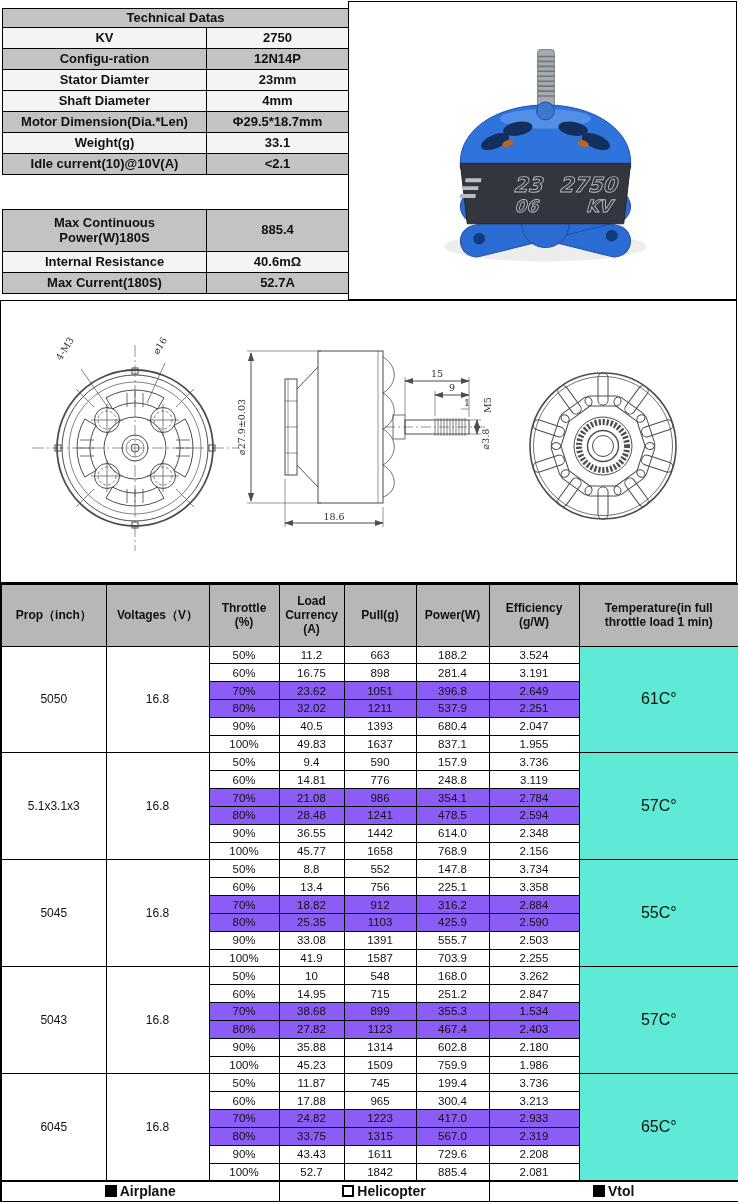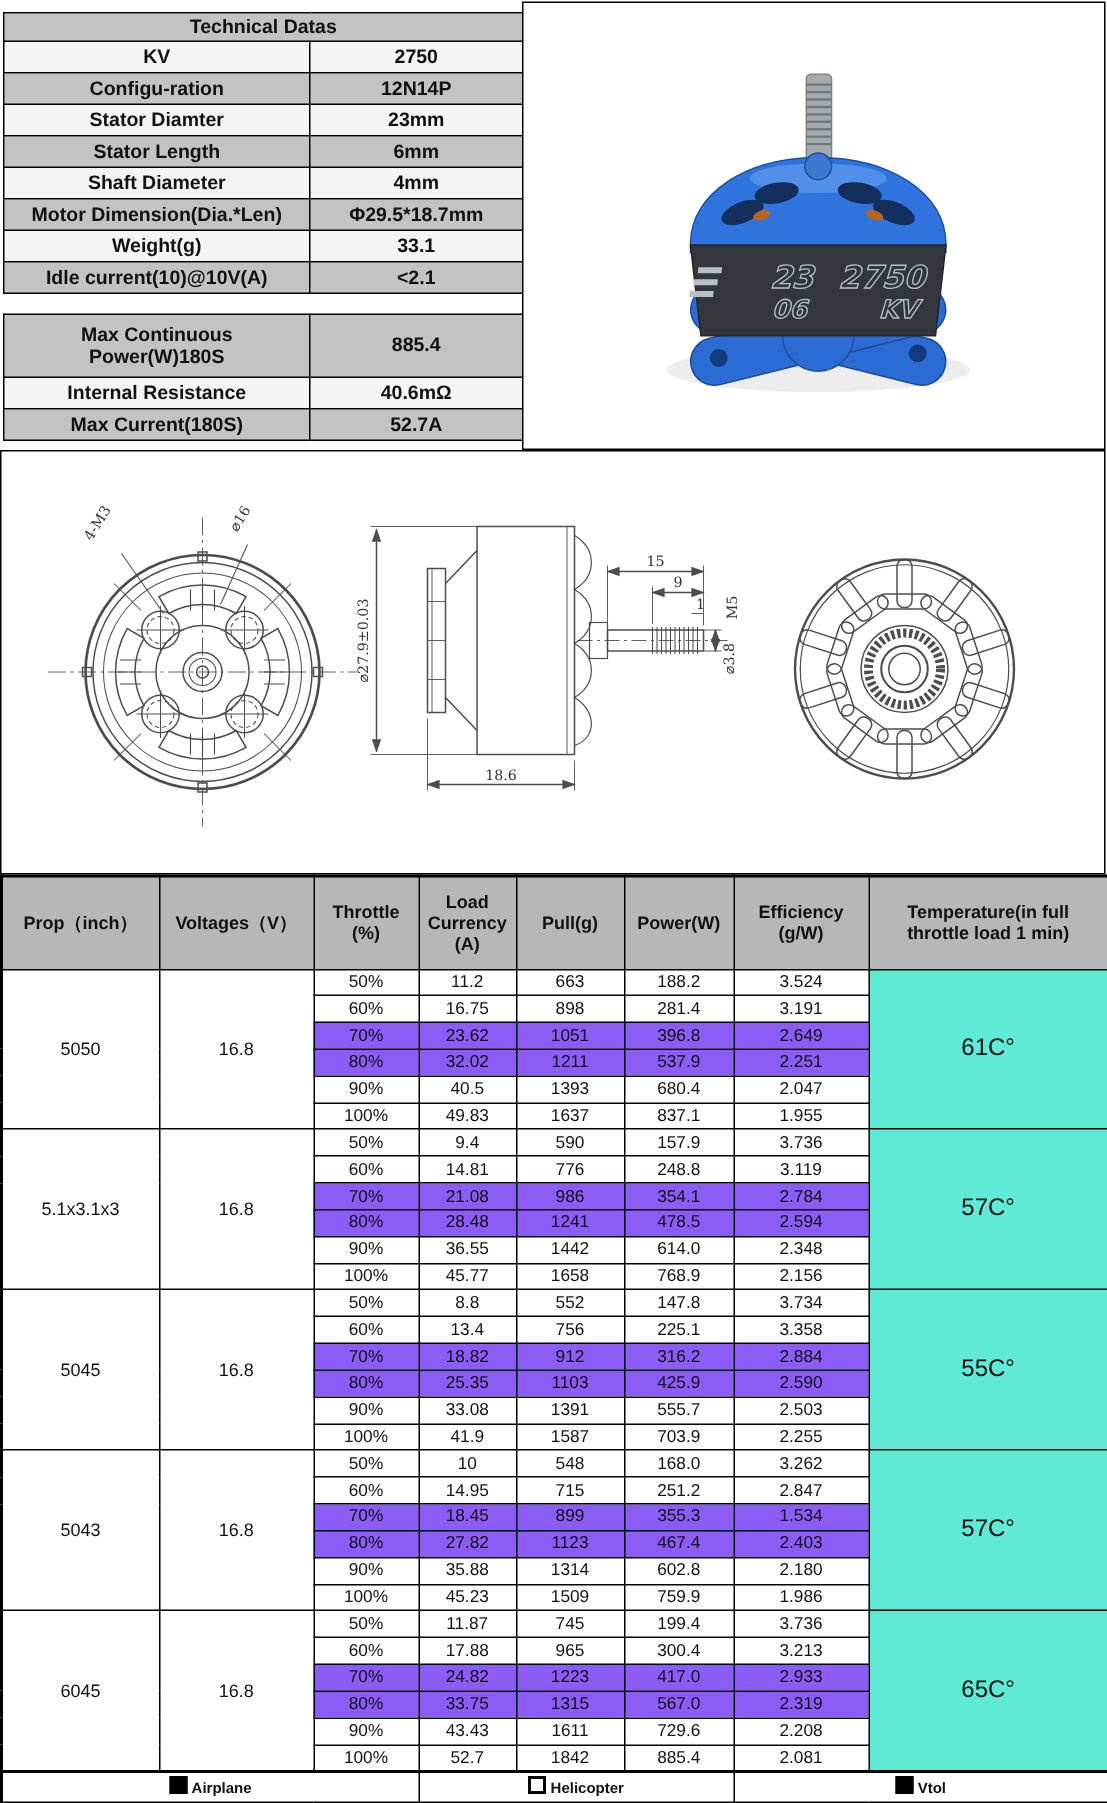--- a/index.html
+++ b/index.html
@@ -32,21 +32,21 @@
   
   .perf-wrap{position:absolute;left:0;top:583px;width:738px}
   table.perf{border-collapse:collapse;table-layout:fixed;width:738px;border:2px solid #000}
   .perf th,.perf td{border:1px solid #000;text-align:center;vertical-align:middle}
   .perf thead th{height:62px;background:#b7b7b7;font-size:12px;font-weight:bold;line-height:1.2;white-space:pre-line}
   .perf tbody td{height:17.83px;font-size:11.5px;background:#fff}
   .perf tbody td.merge{font-size:12px}
   .perf tbody tr.shade td{background:#8b5cf6}
   .perf tbody td.temp{background:#5eead4;font-size:16px}
   .perf tbody tr.gstart td{border-top:1px solid #ec4899}
-  .perf tfoot td{height:21px;border-top:2px solid #000;font-size:10px;font-weight:bold;background:#fff}
+  .perf tfoot td{height:21px;border-top:2px solid #000;font-size:14px;font-weight:bold;background:#fff}
   .cb{display:inline-block;width:12px;height:12px;border:2px solid #000;margin-right:3px;vertical-align:-1px}
   .cb.filled{background:#000}
 </style>
 </head>
 <body>
 
 <div class="sheet">
 
   <table class="spec" id="tech-table">
     <colgroup>
@@ -63,24 +63,20 @@
        <td>KV</td>
        <td>2750</td>
      </tr>
         <tr class="g">
        <td>Configu-ration</td>
        <td>12N14P</td>
      </tr>
         <tr class="w">
        <td>Stator Diamter</td>
        <td>23mm</td>
-     </tr>
-        <tr class="g">
-       <td>Stator Length</td>
-       <td>6mm</td>
      </tr>
         <tr class="w">
        <td>Shaft Diameter</td>
        <td>4mm</td>
      </tr>
         <tr class="g">
        <td>Motor Dimension(Dia.*Len)</td>
        <td>Φ29.5*18.7mm</td>
      </tr>
         <tr class="w">
@@ -463,21 +459,21 @@
           </tr>
           <tr>
             <td>60%</td>
             <td>14.95</td>
             <td>715</td>
             <td>251.2</td>
             <td>2.847</td>
           </tr>
           <tr class="shade">
             <td>70%</td>
-            <td>18.45</td>
+            <td>38.68</td>
             <td>899</td>
             <td>355.3</td>
             <td>1.534</td>
           </tr>
           <tr class="shade">
             <td>80%</td>
             <td>27.82</td>
             <td>1123</td>
             <td>467.4</td>
             <td>2.403</td>

